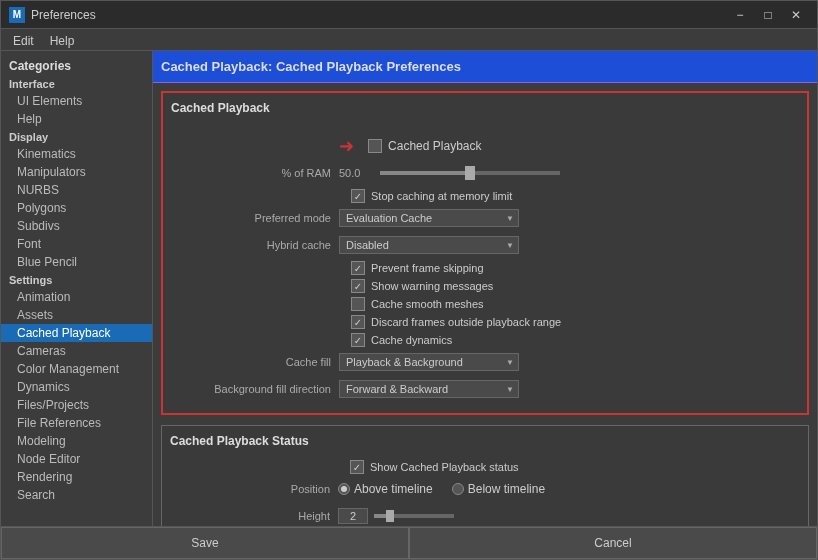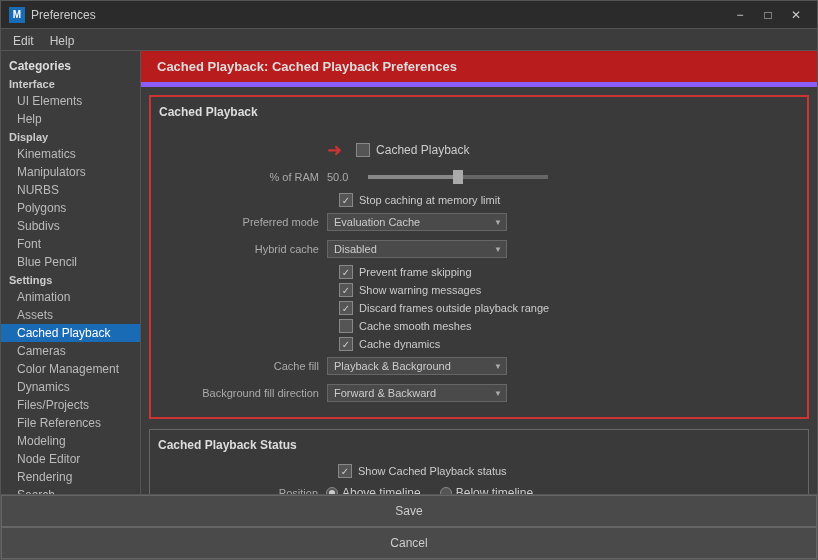--- a/index.html
+++ b/index.html
@@ -76,21 +76,21 @@
       cursor: pointer;
       color: #cccccc;
       font-size: 12px;
     }
     .content-area {
       display: flex;
       flex: 1;
       overflow: hidden;
     }
     .sidebar {
-      width: 140px;
+      width: 152px;
       background: #3c3c3c;
       border-right: 1px solid #555;
       overflow-y: auto;
       flex-shrink: 0;
     }
     .sidebar::-webkit-scrollbar { width: 8px; }
     .sidebar::-webkit-scrollbar-track { background: #333; }
     .sidebar::-webkit-scrollbar-thumb { background: #666; }
     .sidebar-label {
       font-size: 12px;
@@ -117,26 +117,26 @@
       font-size: 11px;
       font-weight: bold;
     }
     .main-panel {
       flex: 1;
       display: flex;
       flex-direction: column;
       overflow: hidden;
     }
     .panel-header {
-      background: #b91c1c;
-      padding: 8px 16px;
+      background: #1d4ed8;
+      padding: 8px 8px;
       font-size: 13px;
       font-weight: bold;
       color: #dddddd;
-      border-bottom: 5px solid #8b5cf6;
+      border-bottom: 1px solid #8b5cf6;
       flex-shrink: 0;
     }
     .panel-content {
       flex: 1;
       overflow-y: auto;
       padding: 8px;
       background: #3c3c3c;
     }
     .panel-content::-webkit-scrollbar { width: 8px; }
     .panel-content::-webkit-scrollbar-track { background: #333; }
@@ -321,21 +321,20 @@
       color: #cccccc;
       font-size: 11px;
       padding: 1px 3px;
       text-align: center;
     }
     .bottom-bar {
       display: flex;
       border-top: 1px solid #555;
       background: #14b8a6;
       flex-shrink: 0;
-      flex-direction: column;
     }
     .bottom-btn {
       flex: 1;
       padding: 8px;
       background: #4a4a4a;
       border: 1px solid #666;
       color: #cccccc;
       font-size: 12px;
       cursor: pointer;
       text-align: center;
@@ -455,26 +454,26 @@
 
           <div class="checkbox-row">
             <div class="checkbox checked"></div>
             <span class="checkbox-label">Prevent frame skipping</span>
           </div>
           <div class="checkbox-row">
             <div class="checkbox checked"></div>
             <span class="checkbox-label">Show warning messages</span>
           </div>
           <div class="checkbox-row">
+            <div class="checkbox"></div>
+            <span class="checkbox-label">Cache smooth meshes</span>
+          </div>
+          <div class="checkbox-row">
             <div class="checkbox checked"></div>
             <span class="checkbox-label">Discard frames outside playback range</span>
-          </div>
-          <div class="checkbox-row">
-            <div class="checkbox"></div>
-            <span class="checkbox-label">Cache smooth meshes</span>
           </div>
           <div class="checkbox-row">
             <div class="checkbox checked"></div>
             <span class="checkbox-label">Cache dynamics</span>
           </div>
 
           <div class="form-row">
             <div class="form-label">Cache fill</div>
             <div class="form-control">
               <div class="select-wrapper">

